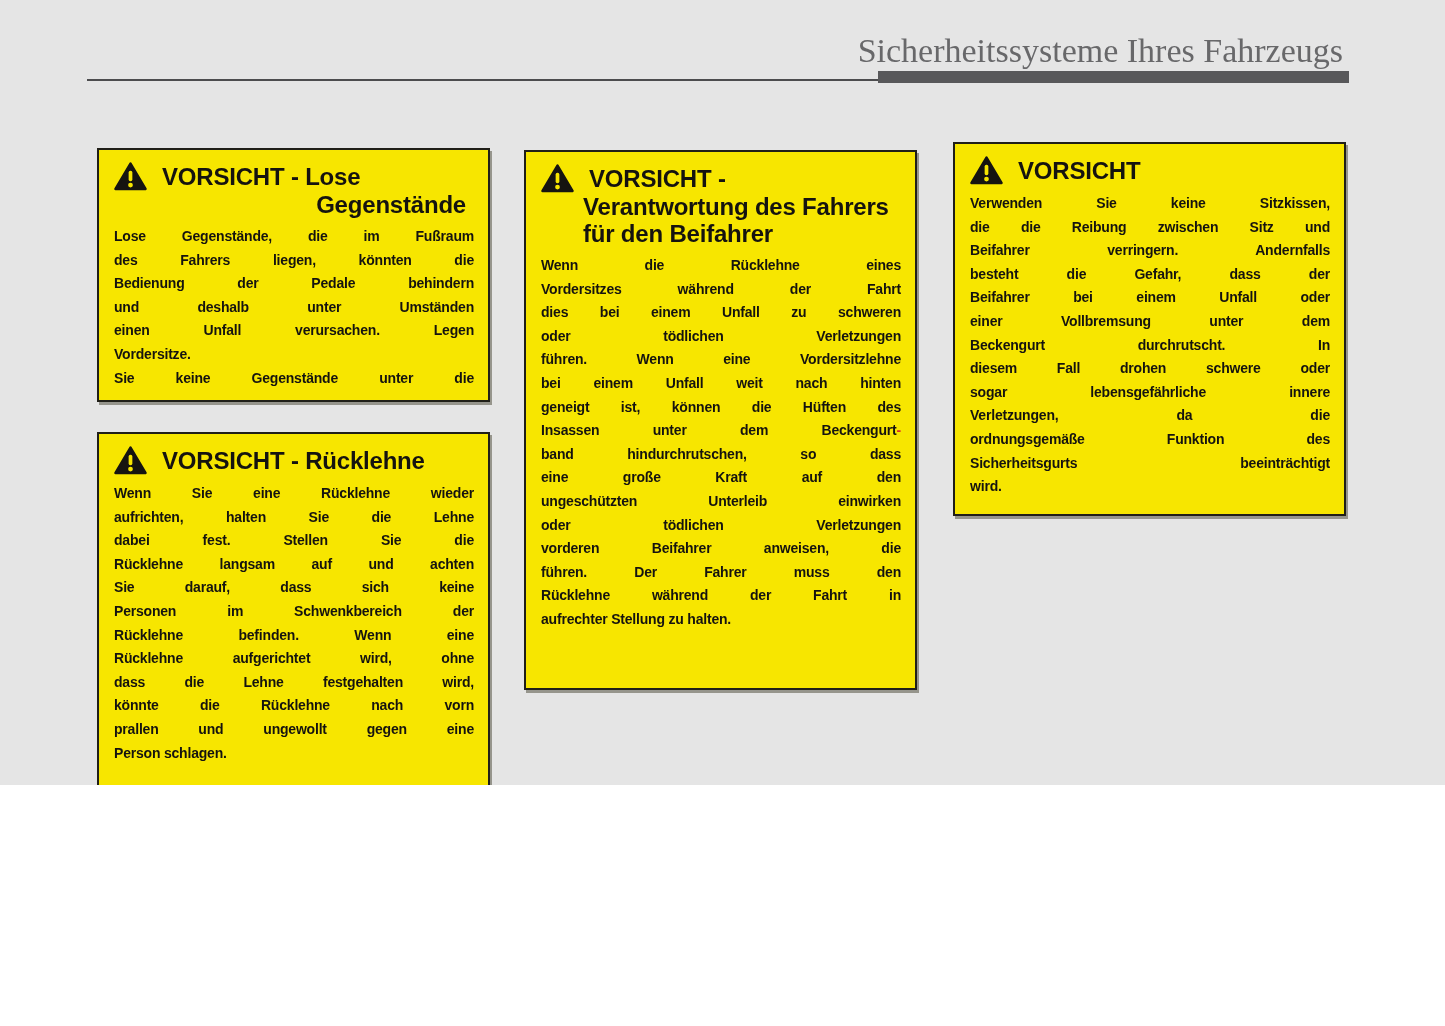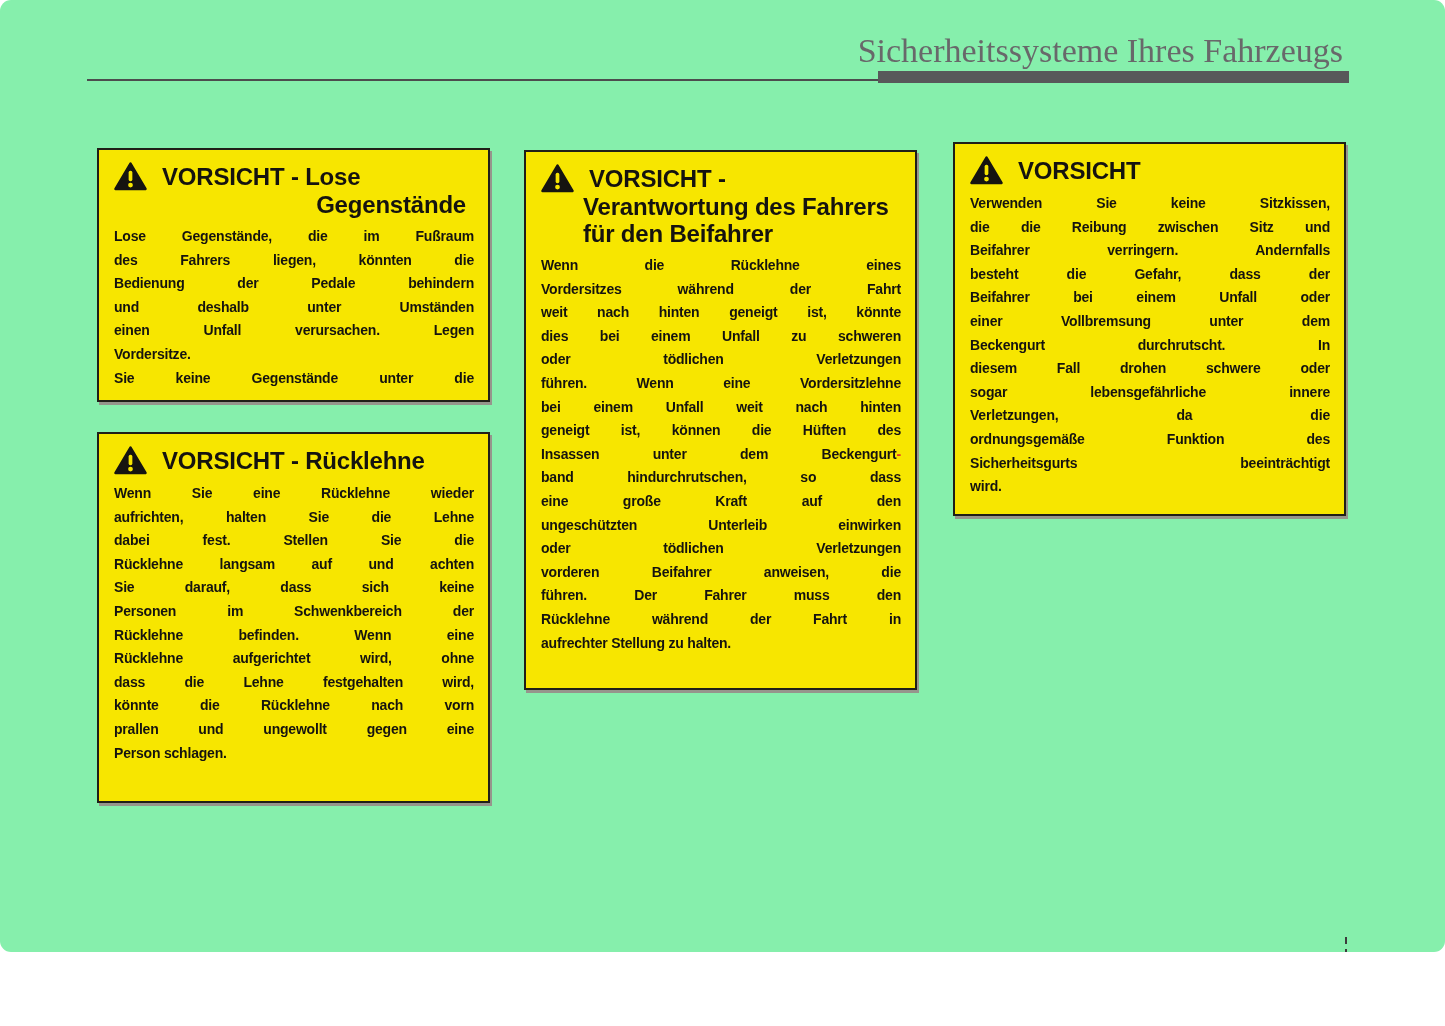--- a/index.html
+++ b/index.html
@@ -9,26 +9,25 @@
     --header-text: #68686a;
     --header-bar: #58585a;
     --red-hyphen: #e03126;
     --dash-color: #3c3c3c;
   }
   * { margin: 0; padding: 0; box-sizing: border-box; }
   html, body { background: #ffffff; }
   .page {
     position: relative;
     width: 1445px;
-    height: 952px;
-    background: #86efac;
+    height: 785px;
+    background: #e5e5e5;
     overflow: hidden;
     font-family: "Liberation Sans", sans-serif;
     color: var(--text-color);
-    border-radius: 11px;
   }
 
   
   .header-title {
     position: absolute;
     top: 31px;
     right: 102px;
     font-family: "Liberation Serif", serif;
     font-size: 34px;
     line-height: 40px;
@@ -182,21 +181,20 @@
         <rect x="28.4" y="17" width="7.2" height="20" rx="3.4" fill="var(--warning-yellow)"></rect>
         <circle cx="32" cy="44.5" r="4.6" fill="var(--warning-yellow)"></circle>
       </svg>
       <span class="title-line">VORSICHT -</span>
     </div>
     <div class="title-line title-indent">Verantwortung des Fahrers</div>
     <div class="title-line title-indent">für den Beifahrer</div>
     <div class="warn-body">
         <div class="jline">Wenn die Rücklehne eines</div>
         <div class="jline">Vordersitzes während der Fahrt</div>
-        <div class="jline">weit nach hinten geneigt ist, könnte</div>
         <div class="jline">dies bei einem Unfall zu schweren</div>
         <div class="jline">oder tödlichen Verletzungen</div>
         <div class="jline">führen. Wenn eine Vordersitzlehne</div>
         <div class="jline">bei einem Unfall weit nach hinten</div>
         <div class="jline">geneigt ist, können die Hüften des</div>
         <div class="jline"><span>Insassen unter dem Beckengurt</span><span class="suffix-red">-</span></div>
         <div class="jline">band hindurchrutschen, so dass</div>
         <div class="jline">eine große Kraft auf den</div>
         <div class="jline">ungeschützten Unterleib einwirken</div>
         <div class="jline">oder tödlichen Verletzungen</div>

